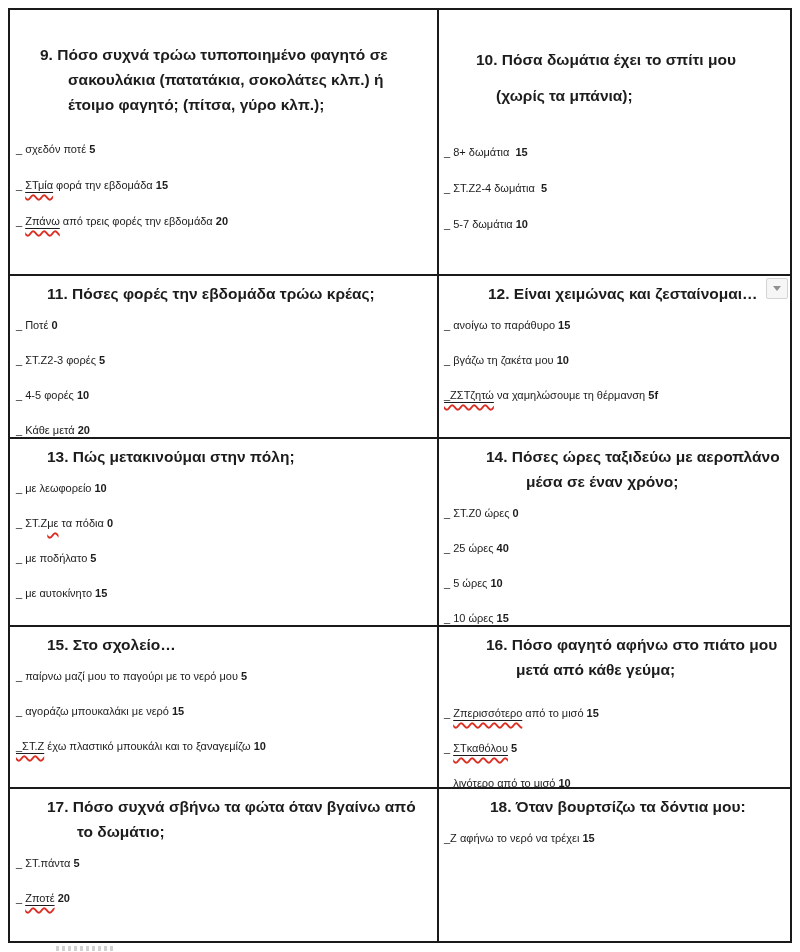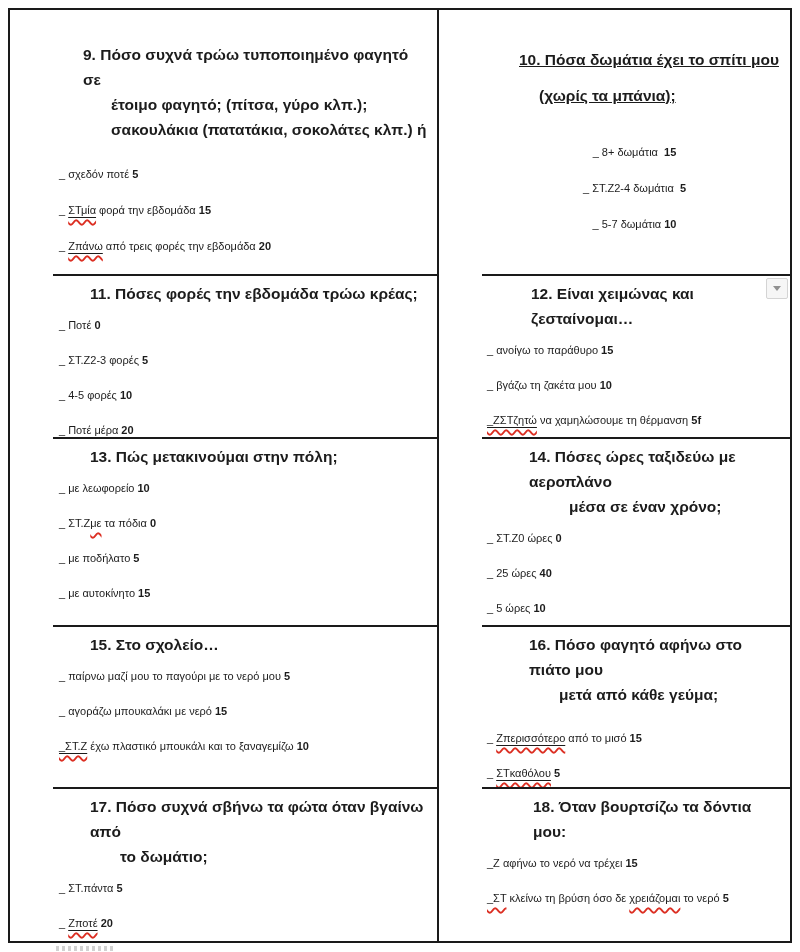--- a/index.html
+++ b/index.html
@@ -8,21 +8,21 @@
     font-family:"Liberation Sans",sans-serif;color:#1c1c1c;
     -webkit-font-smoothing:antialiased;overflow:hidden;
   }
   .qtable{
     position:absolute;left:8px;top:8px;width:780px;height:931px;
     border:2px solid #1a1a1a;display:grid;
     grid-template-columns:429px 1fr;
     grid-template-rows:266px 163px 188px 162px 1fr;
     background:#fff;
   }
-  .cell{position:relative;overflow:hidden;padding:5px 8px 0 6px;margin-left:43px;}
+  .cell{position:relative;overflow:hidden;padding:5px 8px 0 6px;}
   .colL{border-right:2px solid #1a1a1a;padding-left:6px;}
   .colR{padding-left:5px;}
   .rb{border-bottom:2px solid #1a1a1a;}
 
   .hdr{font-weight:bold;font-size:15.5px;}
   .hline{line-height:25px;white-space:pre-wrap;}
   .cont{padding-left:30px;}
   .opts{margin-top:2px;}
   .opt{font-size:11px;line-height:35px;white-space:pre-wrap;}
   .b{font-weight:bold;}
@@ -33,22 +33,22 @@
   }
   .ul{
     text-decoration-line:underline;text-decoration-style:solid;
     text-decoration-color:#1c1c1c;text-decoration-thickness:1.2px;
     text-underline-offset:3px;
   }
 
   
   .c0{padding-top:32px;} .c0 .hdr{margin-left:24px;} .c0 .cont{padding-left:28px;}
   .c0 .opts{margin-top:14px;} .c0 .opt,.c1 .opt{line-height:36px;}
-  .c1{padding-top:32px;} .c1 .hdr{margin-left:32px;} .c1 .hline{line-height:36px;text-decoration:underline;}
-  .c1 .cont{padding-left:20px;} .c1 .opts{margin-top:20px;text-align:center;}
+  .c1{padding-top:32px;} .c1 .hdr{margin-left:32px;} .c1 .hline{line-height:36px;}
+  .c1 .cont{padding-left:20px;} .c1 .opts{margin-top:20px;}
   .c2 .hdr{margin-left:31px;}
   .c3 .hdr{margin-left:44px;}
   .c4 .hdr{margin-left:31px;}
   .c5 .hdr{margin-left:42px;} .c5 .cont{padding-left:40px;}
   .c6 .hdr{margin-left:31px;}
   .c7 .hdr{margin-left:42px;} .c7 .opts{margin-top:14px;}
   .c8 .hdr{margin-left:31px;}
   .c9 .hdr{margin-left:46px;}
 
   .dropdown{
@@ -65,22 +65,22 @@
     background:repeating-linear-gradient(90deg,#b9b9b9 0 3px,transparent 3px 6px);
   }
 </style>
 </head>
 <body>
 
 <div class="qtable">
   <div class="cell colL rb c0">
     <div class="hdr">
         <div class="hline">9. Πόσο συχνά τρώω τυποποιημένο φαγητό σε</div>
+        <div class="hline cont">σακουλάκια (πατατάκια, σοκολάτες κλπ.) ή</div>
         <div class="hline cont">έτοιμο φαγητό; (πίτσα, γύρο κλπ.);</div>
-        <div class="hline cont">σακουλάκια (πατατάκια, σοκολάτες κλπ.) ή</div>
       </div>
     <div class="opts">
         <div class="opt"><span>_ σχεδόν ποτέ </span><span class="b">5</span></div>
         <div class="opt"><span>_ </span><span class="sq"><span class="ul">ΣΤμία</span></span><span> φορά την εβδομάδα </span><span class="b">15</span></div>
         <div class="opt"><span>_ </span><span class="sq"><span class="ul">Ζπάνω</span></span><span> από τρεις φορές την εβδομάδα </span><span class="b">20</span></div>
       </div>
   </div>
   <div class="cell colR rb c1">
     <div class="hdr">
         <div class="hline">10. Πόσα δωμάτια έχει το σπίτι μου</div>
@@ -94,21 +94,21 @@
   </div>
 
   <div class="cell colL rb c2">
     <div class="hdr">
         <div class="hline">11. Πόσες φορές την εβδομάδα τρώω κρέας;</div>
       </div>
     <div class="opts">
         <div class="opt"><span>_ Ποτέ </span><span class="b">0</span></div>
         <div class="opt"><span>_ ΣΤ.Ζ2-3 φορές </span><span class="b">5</span></div>
         <div class="opt"><span>_ 4-5 φορές </span><span class="b">10</span></div>
-        <div class="opt"><span>_ Ποτέ μέρα </span><span class="b">20</span></div>
+        <div class="opt"><span>_ Κάθε μετά </span><span class="b">20</span></div>
       </div>
   </div>
   <div class="cell colR rb c3">
     <div class="dropdown">
       <span class="tri"></span>
     </div>
     <div class="hdr">
         <div class="hline">12. Είναι χειμώνας και ζεσταίνομαι…</div>
       </div>
     <div class="opts">
@@ -173,18 +173,17 @@
         <div class="opt"><span>_ ΣΤ.πάντα </span><span class="b">5</span></div>
         <div class="opt"><span>_ </span><span class="sq"><span class="ul">Ζποτέ</span></span><span> </span><span class="b">20</span></div>
       </div>
   </div>
   <div class="cell colR c9">
     <div class="hdr">
         <div class="hline">18. Όταν βουρτσίζω τα δόντια μου:</div>
       </div>
     <div class="opts">
         <div class="opt"><span>_Ζ αφήνω το νερό να τρέχει </span><span class="b">15</span></div>
-        <div class="opt"><span class="sq">_ΣΤ</span><span> κλείνω τη βρύση όσο δε </span><span class="sq">χρειάζομαι</span><span> το νερό </span><span class="b">5</span></div>
       </div>
   </div>
 </div>
 
 <div class="remnant"></div>
 
 </body></html>

